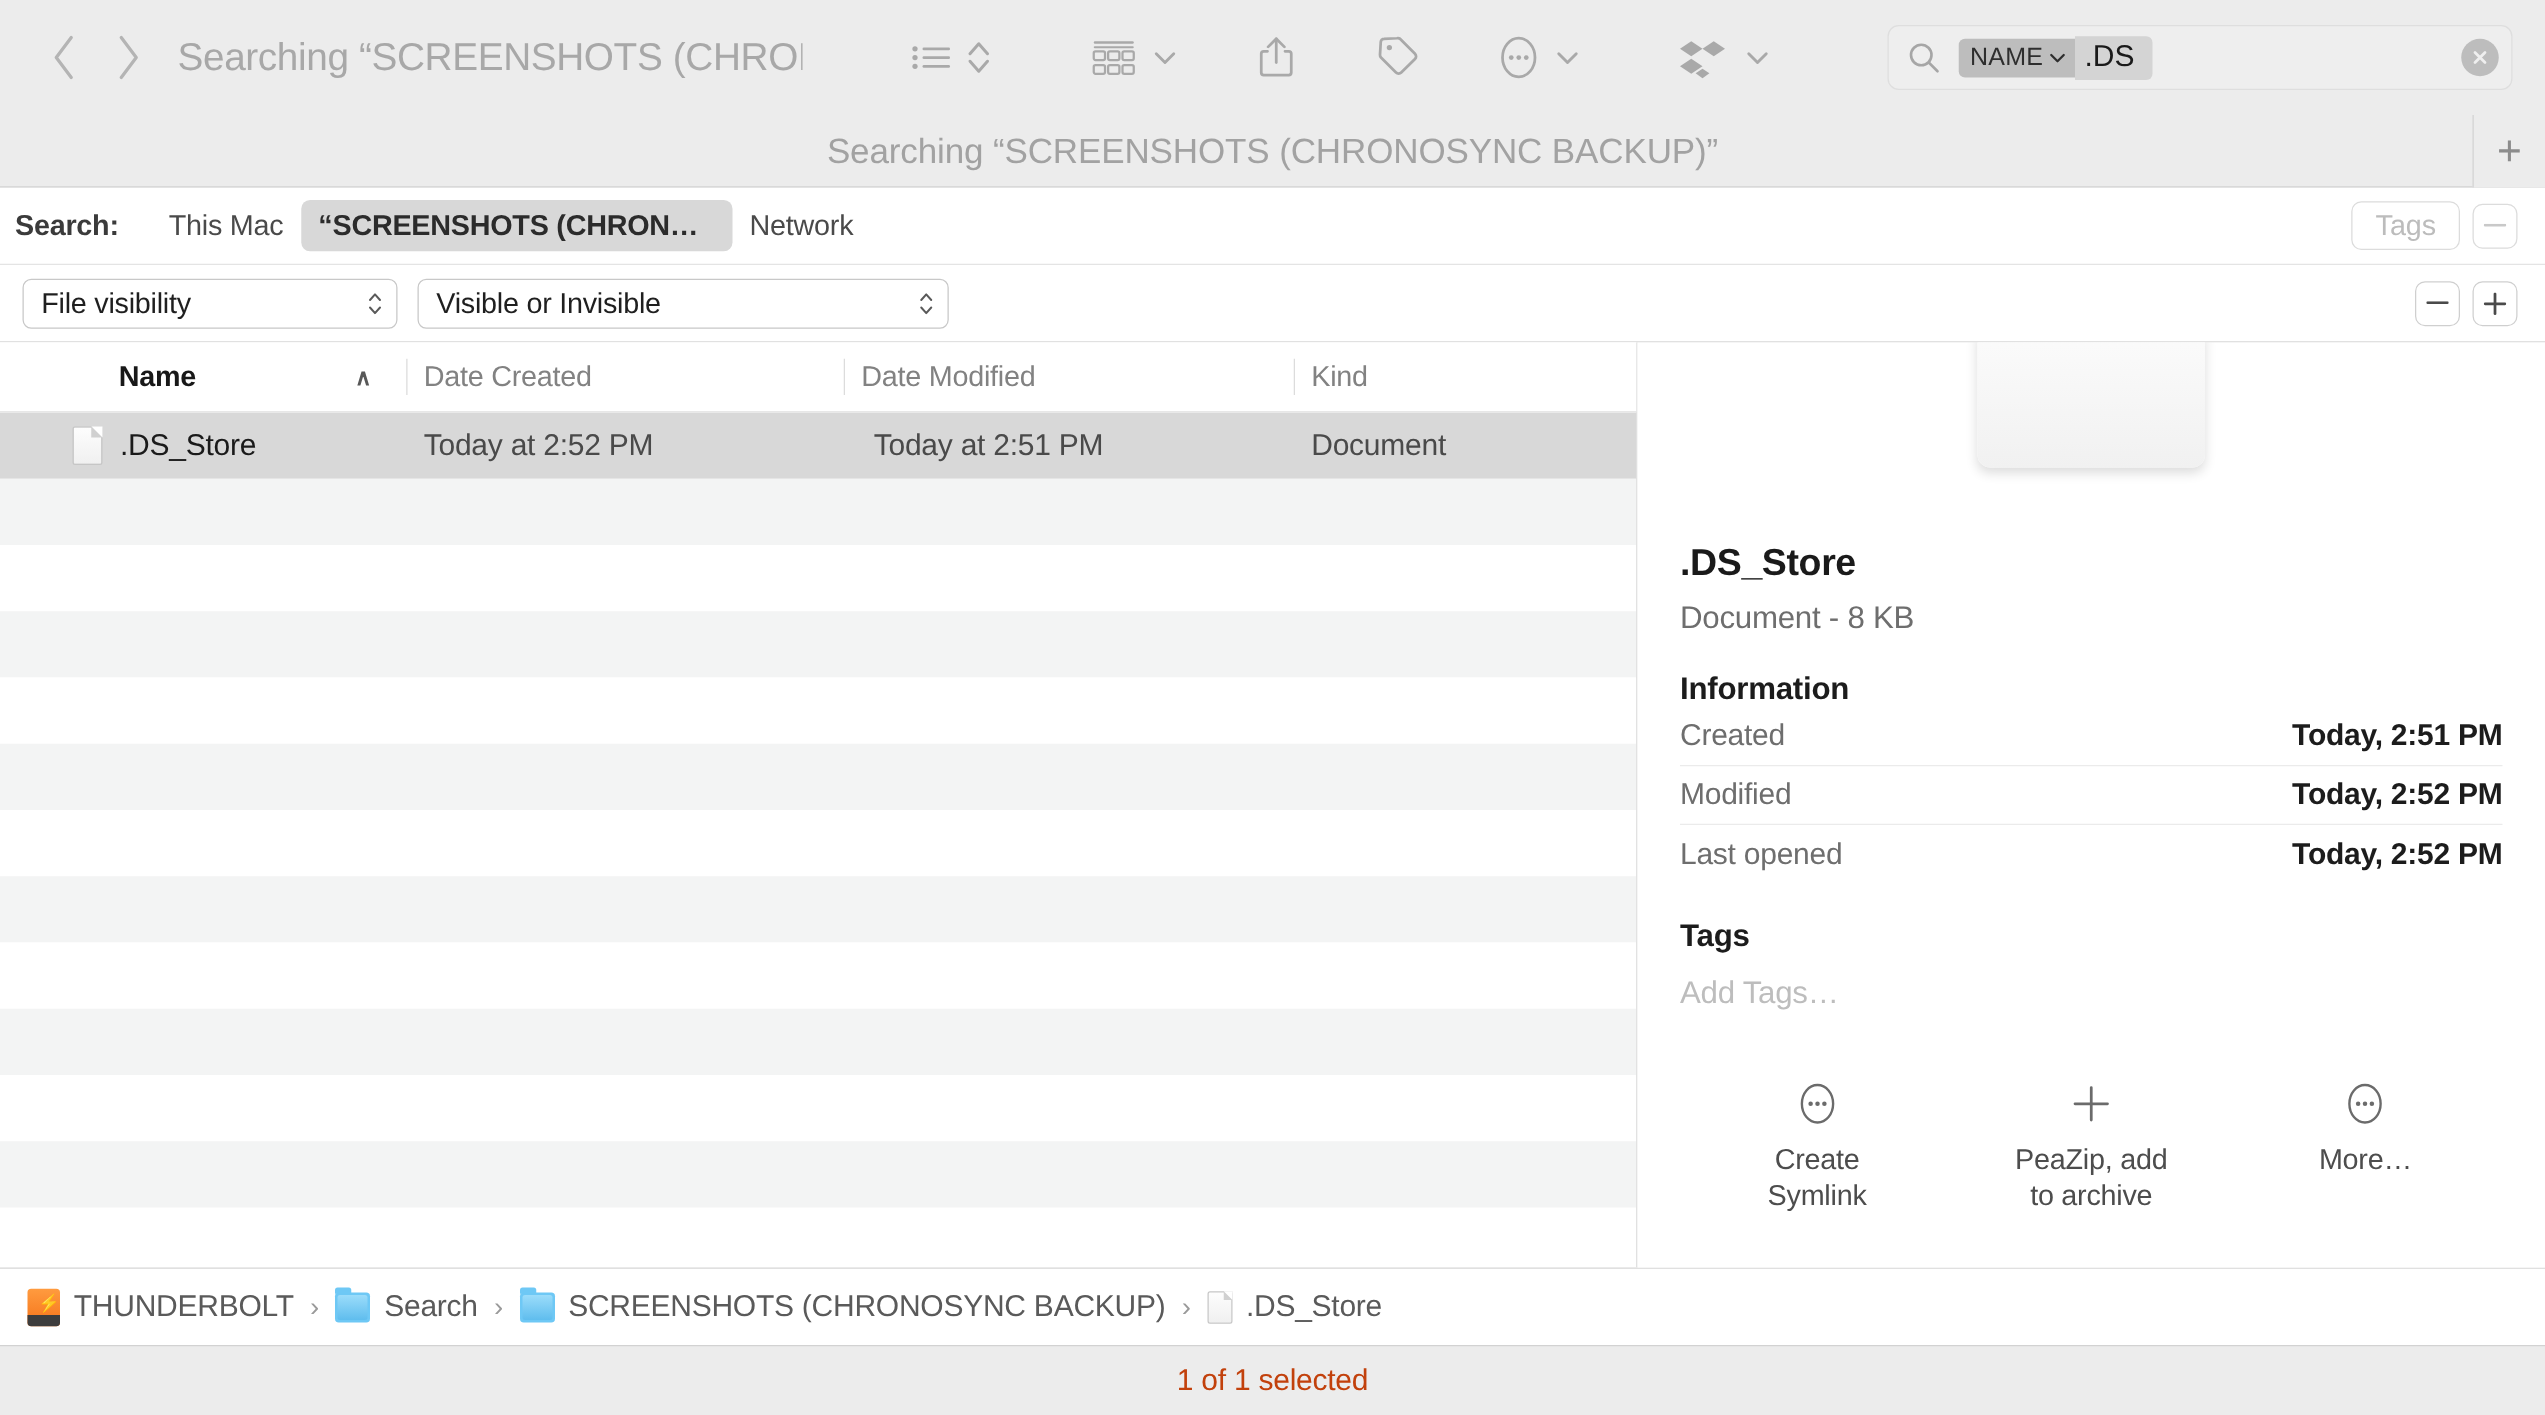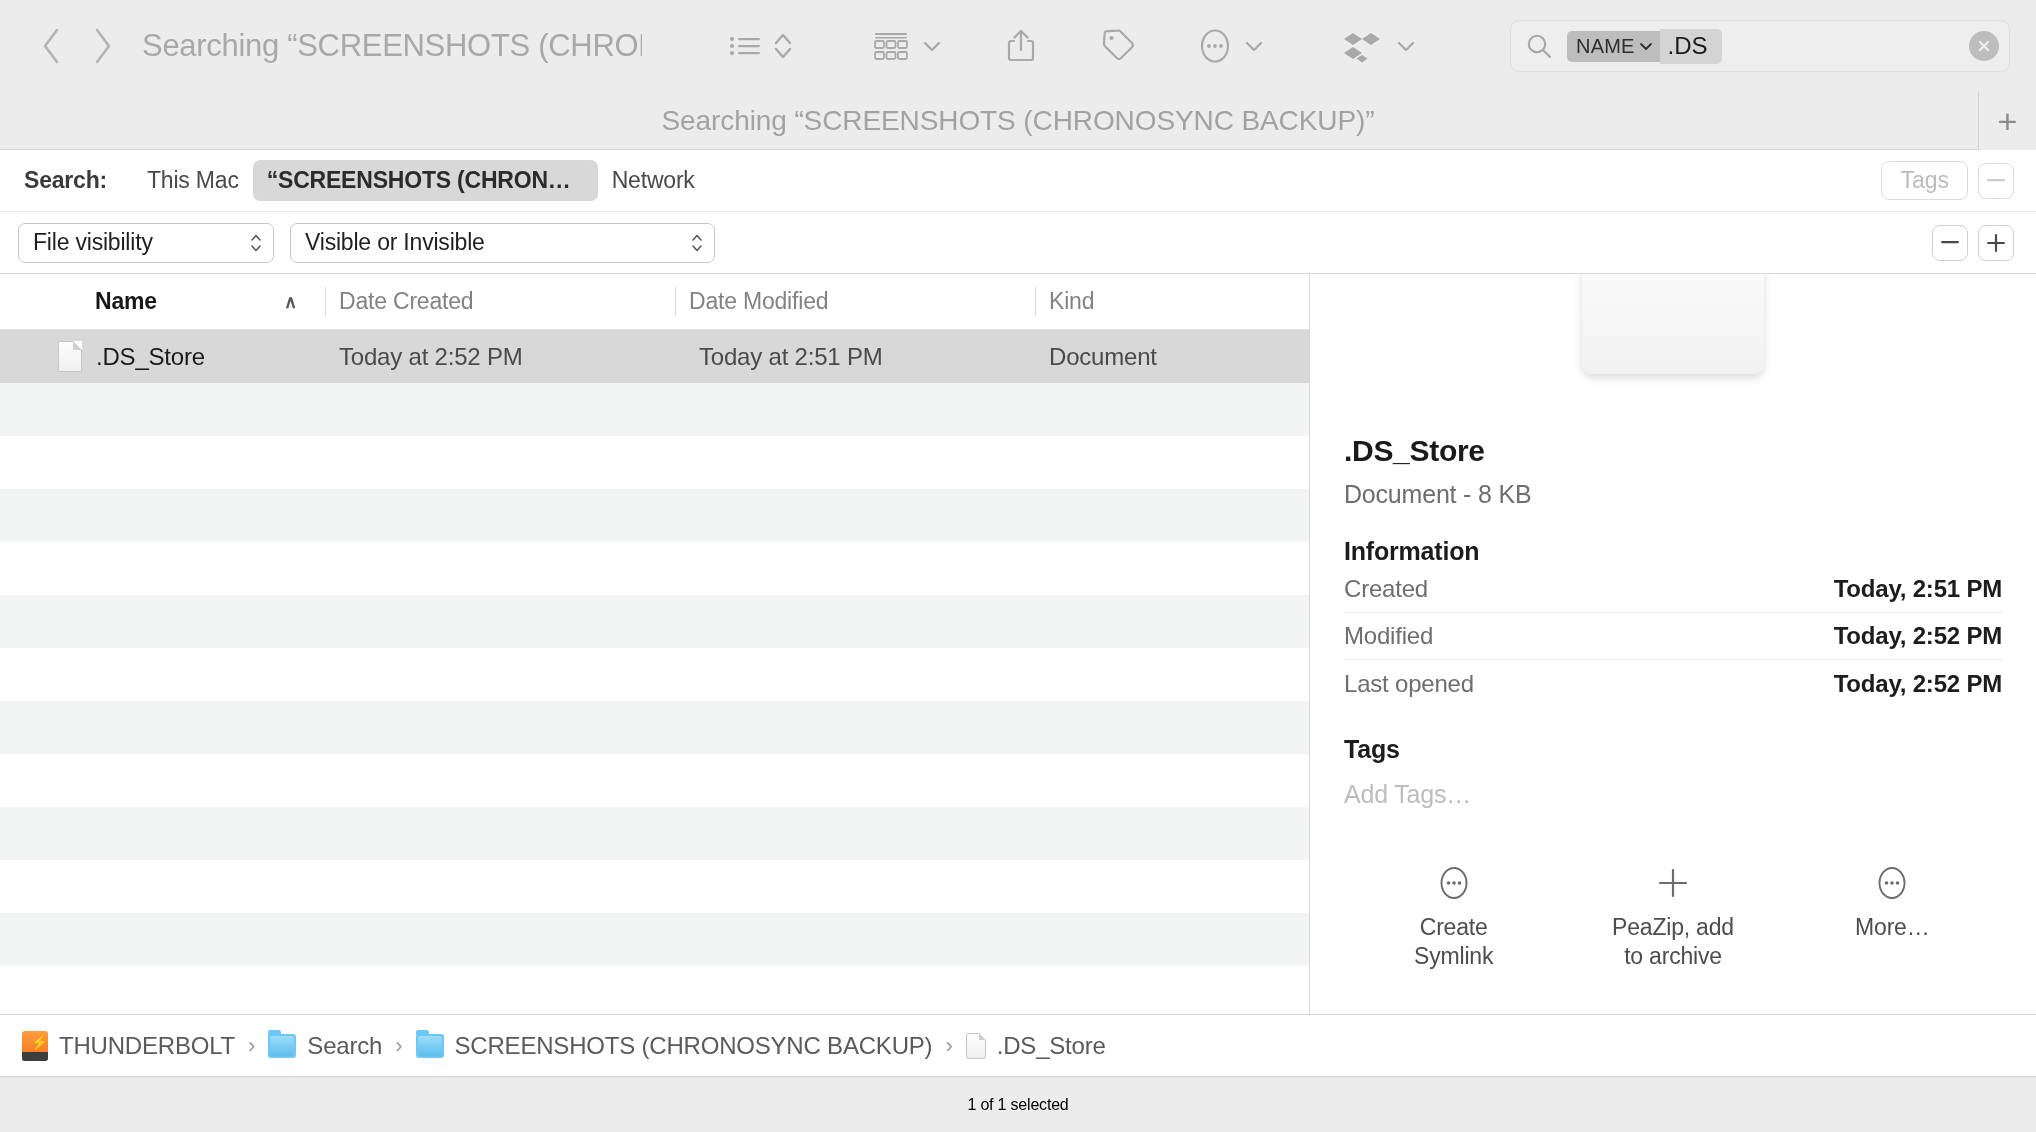--- a/index.html
+++ b/index.html
@@ -59,21 +59,21 @@
   .newtab {
     position: absolute; right: 0; top: 0; width: 58px; height: 58px;
     border-left: 1px solid #d2d2d2; background: #ececec;
     display: flex; align-items: center; justify-content: center;
     color: #8c8c8c; font-size: 34px; font-weight: 300;
   }
 
   
   .scopebar {
     height: 62px; flex: 0 0 62px; background: #ffffff; display: flex; align-items: center;
-    padding: 0 22px 0 24px; border-bottom: 1px solid #e4e4e4;
+    padding: 0 22px 0 12px; border-bottom: 1px solid #e4e4e4;
   }
   .scope-label { font-size: 23px; font-weight: bold; color: #3b3b3b; margin-right: 26px; letter-spacing: -0.2px; }
   .scope-item {
     font-size: 23px; color: #4a4a4a; padding: 7px 14px; border-radius: 7px;
     white-space: nowrap; letter-spacing: -0.2px;
   }
   .scope-item.sel { background: #d8d8d8; font-weight: bold; color: #2b2b2b; max-width: 345px; overflow: hidden; text-overflow: ellipsis; }
   .scope-right { margin-left: auto; display: flex; align-items: center; gap: 10px; }
   .save-btn {
     font-size: 23px; color: #bcbcbc; border: 1px solid #dcdcdc; border-radius: 8px;
@@ -162,21 +162,21 @@
   .folder-ico::after { content: ""; position: absolute; left: 2px; top: 2px; right: 2px; bottom: 2px; background: linear-gradient(#9bdcfa,#5fbdee); border-radius: 2px; }
   .drive-ico { width: 26px; height: 30px; background: linear-gradient(#ff9b3f,#f5731a); border-radius: 3px; position: relative; flex: none; }
   .drive-ico::after { content: ""; position: absolute; left: 0; right: 0; bottom: 0; height: 9px; background: #3d3d3d; border-radius: 0 0 3px 3px; }
   .drive-ico .bolt { position: absolute; left: 9px; top: 4px; font-size: 14px; color: #fff; line-height: 1; }
 
   
   .statusbar {
     height: 56px; flex: 0 0 56px; background: #ececec; border-top: 1px solid #d2d2d2;
     display: flex; align-items: center; justify-content: center;
   }
-  .status-text { font-size: 16px; color: #000000; letter-spacing: -0.2px; }
+  .status-text { font-size: 24px; color: #c2410c; letter-spacing: -0.2px; }
 </style>
 </head>
 <body>
 
 <div class="window">
 
   <div class="toolbar">
     <div class="nav-btns">
       <span class="icon-btn">
         <svg width="22" height="38" viewBox="0 0 22 38" fill="none">
@@ -316,21 +316,21 @@
       <div class="save-btn">Tags</div>
       <div class="round-btn dim">
         <svg width="18" height="3" viewBox="0 0 18 3">
             <rect width="18" height="2.2" rx="1.1" fill="#c9c9c9"></rect>
           </svg>
       </div>
     </div>
   </div>
 
   <div class="filterbar">
-    <div class="select" style="width:256px">
+    <div class="select" style="width:300px">
       <span class="val">File visibility</span>
       <span class="stepper">
         <svg width="14" height="22" viewBox="0 0 14 22" fill="none">
           <path d="M3 8 L7 3.5 L11 8" stroke="#5a5a5a" stroke-width="1.6" stroke-linecap="round" stroke-linejoin="round"></path>
           <path d="M3 14 L7 18.5 L11 14" stroke="#5a5a5a" stroke-width="1.6" stroke-linecap="round" stroke-linejoin="round"></path>
         </svg>
       </span>
     </div>
     <div class="select" style="width:425px">
       <span class="val">Visible or Invisible</span>

